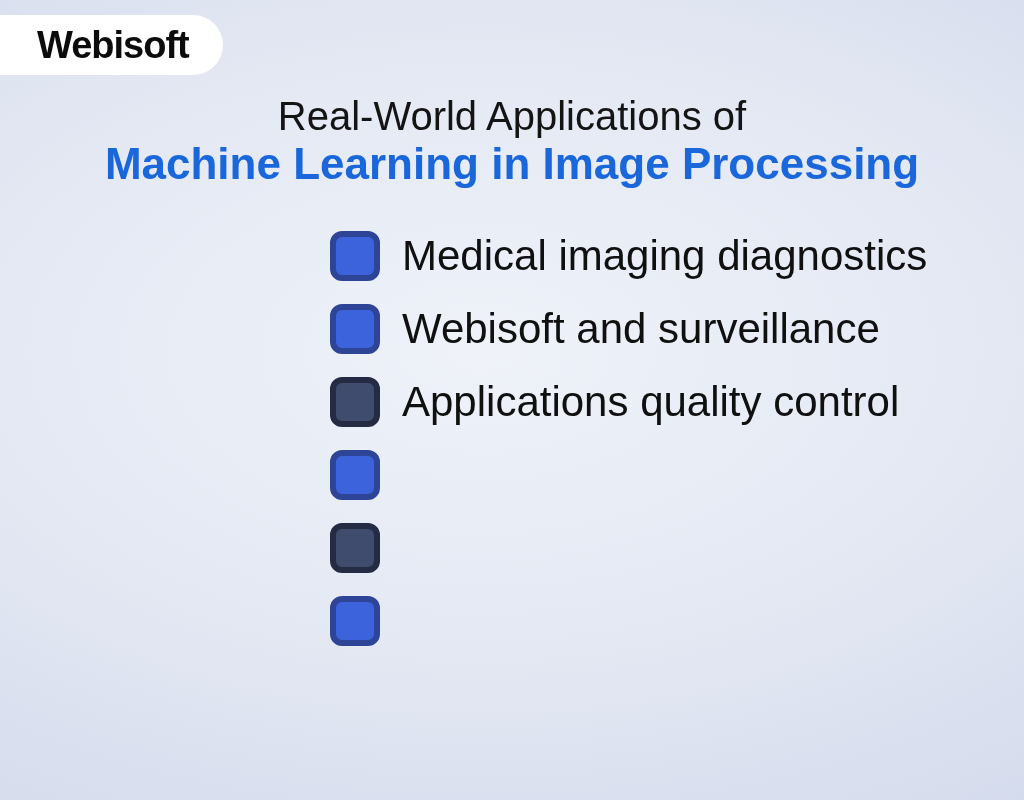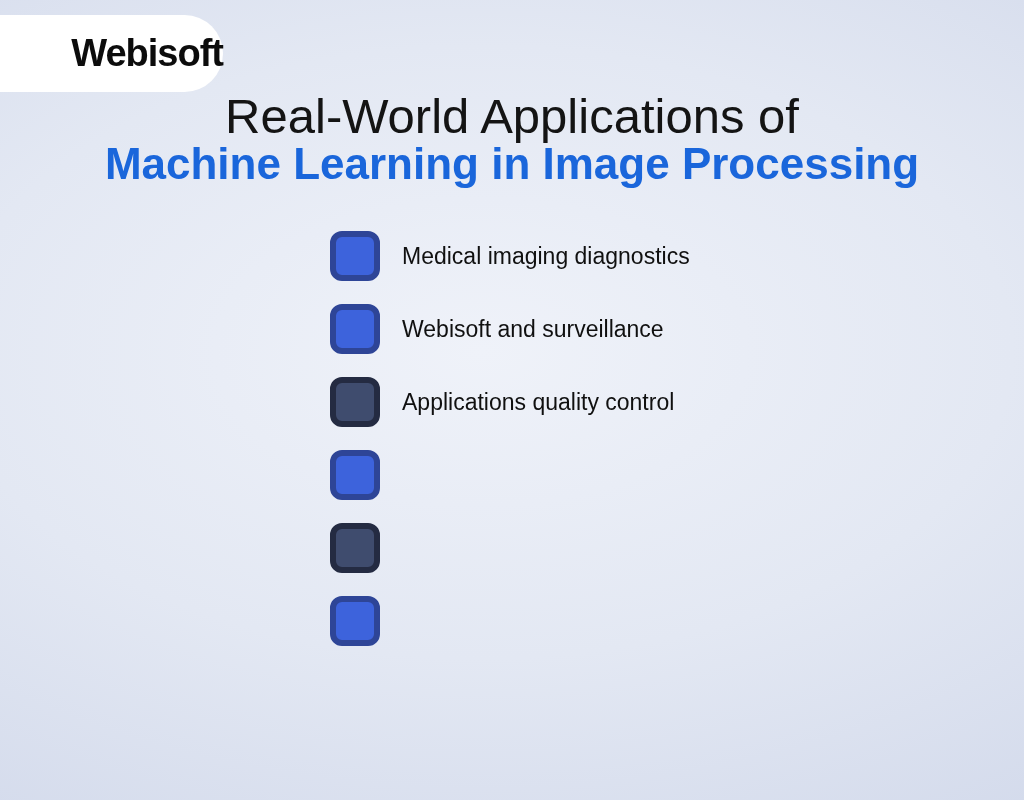--- a/index.html
+++ b/index.html
@@ -11,46 +11,45 @@
     background: radial-gradient(115% 85% at 47% 44%, #eff2f9 0%, #e3e8f3 45%, #ccd4e8 100%);
     font-family: "Liberation Sans", "DejaVu Sans", sans-serif;
   }
 
   
   .logo-pill {
     position: absolute;
     left: 0;
     top: 15px;
     width: 223px;
-    height: 77px;
+    height: 60px;
     background: #ffffff;
     border-radius: 0 44px 44px 0;
     display: flex;
     align-items: center;
-    justify-content: flex-end;
   }
   .logo-text {
     margin-left: 37px;
     font-size: 38px;
     font-weight: 700;
     letter-spacing: -1px;
     color: #0c0c0c;
   }
 
   
   .title {
     position: absolute;
     top: 93px;
     left: 0;
     width: 100%;
     text-align: center;
     line-height: 47px;
   }
   .title-line1 {
-    font-size: 49px;
+    font-size: 40px;
     font-weight: 400;
     color: #141414;
   }
   .title-line2 {
     font-size: 44px;
     font-weight: 700;
     color: var(--title_accent, #1a66db);
   }
 
   
@@ -78,21 +77,21 @@
   }
   .bullet.blue {
     background: var(--bullet_blue_fill, #3d63dc);
     border-color: var(--bullet_blue_border, #2e4597);
   }
   .bullet.dark {
     background: var(--bullet_dark_fill, #3f4c6e);
     border-color: var(--bullet_dark_border, #242b42);
   }
   .label {
-    font-size: 23px;
+    font-size: 42px;
     color: #101010;
     white-space: nowrap;
   }
 </style>
 </head>
 <body>
 
 <div class="canvas">
 
   <div class="logo-pill">

